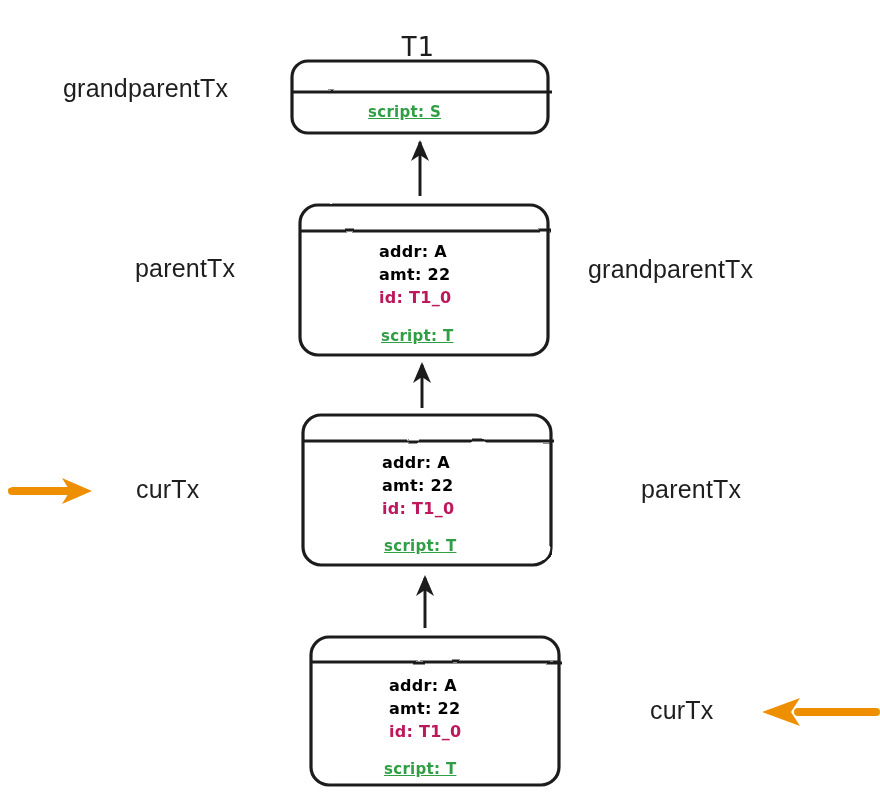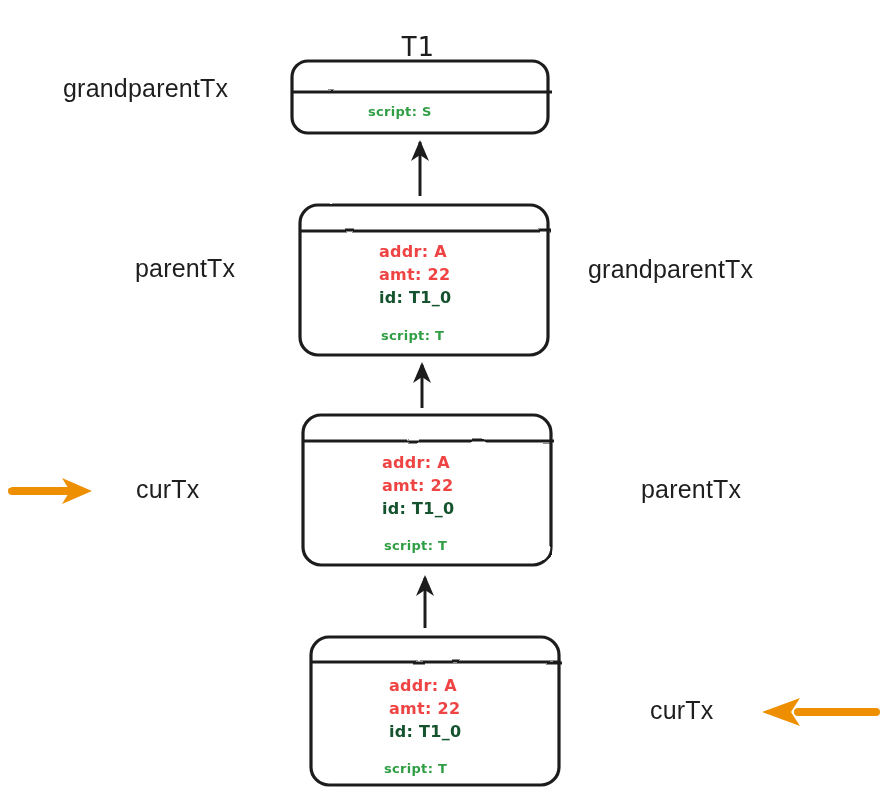--- a/index.html
+++ b/index.html
@@ -43,23 +43,23 @@
     color: #1e1e1e;
   }
 
   
   .field {
     font-family: "DejaVu Sans", sans-serif;
     font-size: 16px;
     font-weight: bold;
     letter-spacing: 0.3px;
   }
-  .field.addr, .field.amt { color: #ef4444; }
-  .field.id   { color: #14532d; }
-  .field.script { color: #2f9e44; font-size: 13px; }
+  .field.addr, .field.amt { color: #000000; }
+  .field.id   { color: #be185d; }
+  .field.script { color: #2f9e44; font-size: 15px; text-decoration: underline; }
 </style>
 </head>
 <body>
 
 <svg id="diagram" viewBox="0 0 880 795">
   <defs>
     <filter id="rough" x="-5%" y="-5%" width="110%" height="110%">
       <feTurbulence type="fractalNoise" baseFrequency="0.028" numOctaves="2" seed="7" result="n"></feTurbulence>
       <feDisplacementMap in="SourceGraphic" in2="n" scale="1.7" xChannelSelector="R" yChannelSelector="G"></feDisplacementMap>
     </filter>

